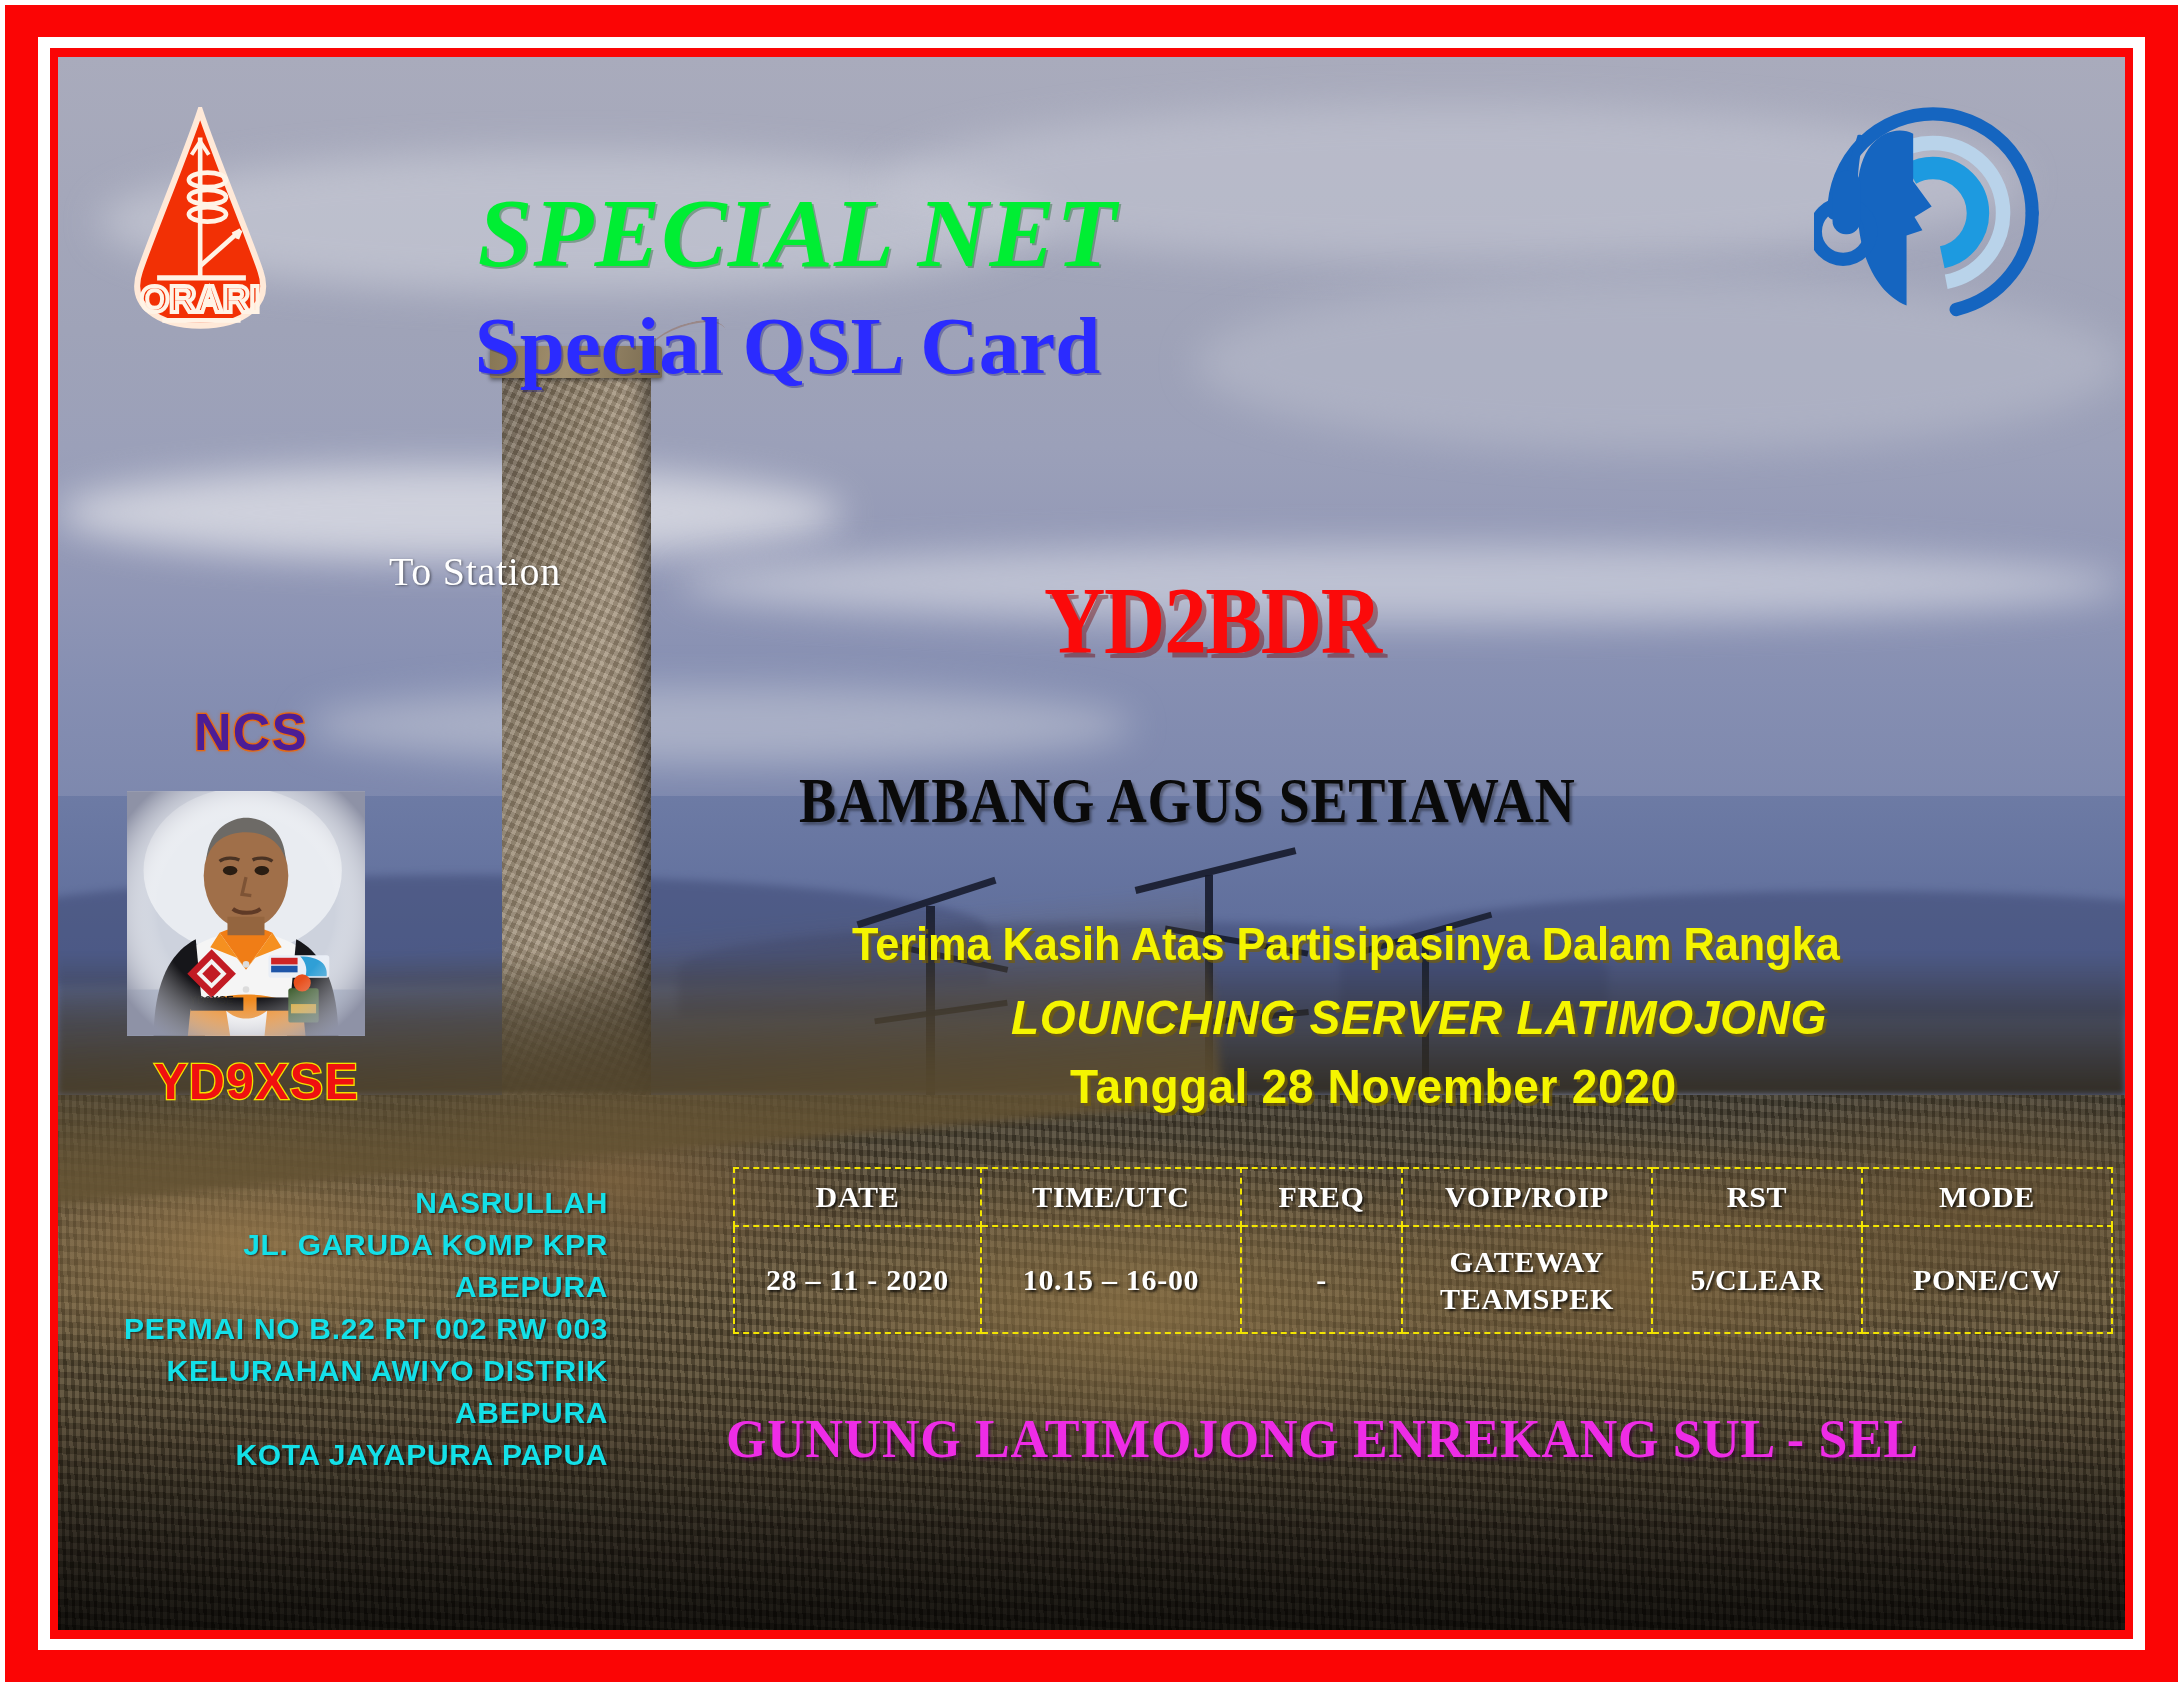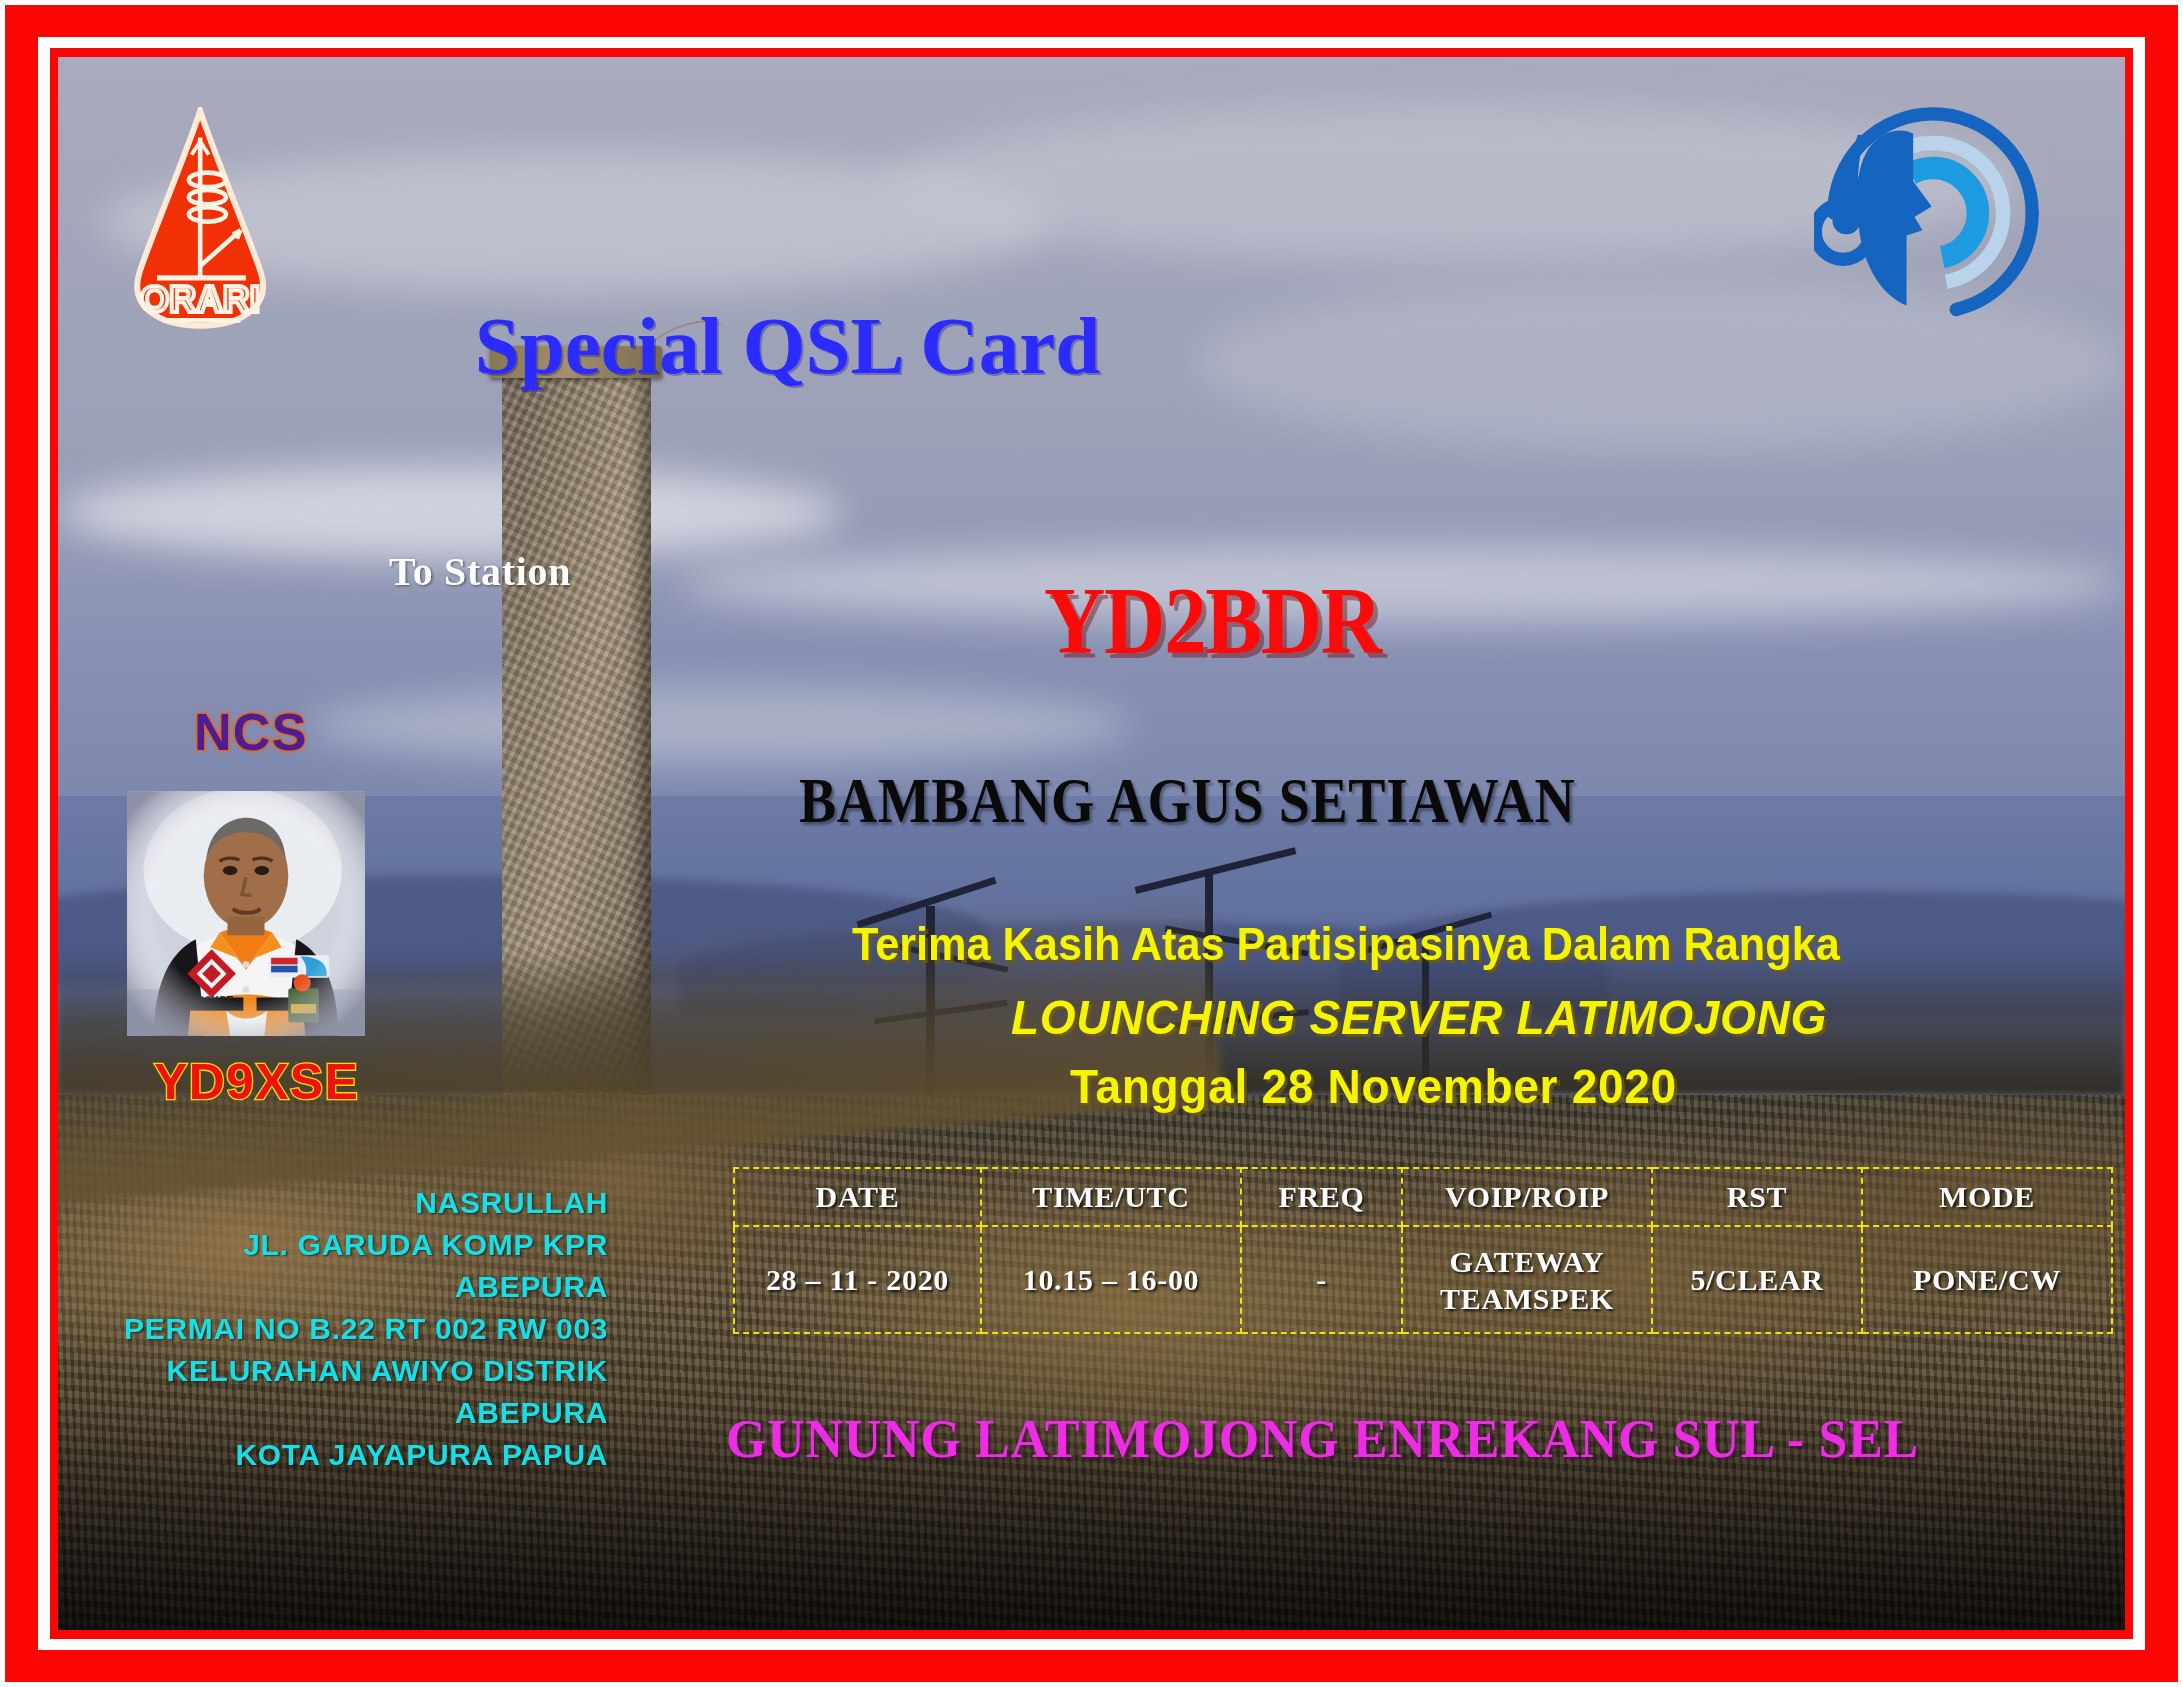--- a/index.html
+++ b/index.html
@@ -103,21 +103,21 @@
   .t-specialnet{left:50%;transform:translateX(-50%);top:120px;margin-left:-294px;
     font-family:"Liberation Serif",serif;font-weight:bold;font-style:italic;
     font-size:98px;color:#00ee33;letter-spacing:1.3px;
     text-shadow:2px 2px 0 rgba(0,90,20,.35);}
 
   .t-qslcard{left:50%;transform:translateX(-50%);top:243px;margin-left:-304px;
     font-family:"Liberation Serif",serif;font-weight:bold;
     font-size:81px;color:#2b2bff;letter-spacing:0px;
     text-shadow:2px 2px 0 rgba(0,0,120,.3);}
 
-  .t-tostation{left:331px;top:491px;font-family:"Liberation Serif",serif;font-weight:bold;
+  .t-tostation{left:331px;top:491px;font-family:"Liberation Serif",serif;font-weight:normal;
     font-size:40px;color:#ffffff;letter-spacing:0.7px;
     text-shadow:1.3px 1.3px 2.6px rgba(0,0,0,.45);text-align:center;}
 
   .t-ncs{left:136px;top:645px;font-family:"Liberation Sans",sans-serif;font-weight:bold;
     font-size:52px;color:#4c1d95;letter-spacing:1.3px;
     -webkit-text-stroke:2.6px #e86a10; paint-order:stroke fill;
     text-shadow:0 0 4px rgba(230,100,16,.9);}
 
   .photo-ncs{position:absolute;left:69px;top:734px;width:238px;height:245px;}
 
@@ -307,20 +307,21 @@
         <rect x="244" y="298" width="46" height="52" rx="4" fill="#3d5c2e"></rect>
         <rect x="248" y="322" width="38" height="14" fill="#d9a428"></rect>
         <circle cx="265" cy="290" r="13" fill="#e84f1c"></circle>
 
         <circle cx="180" cy="262" r="5" fill="#dcdcdc"></circle>
         <circle cx="180" cy="300" r="5" fill="#dcdcdc"></circle>
         <rect x="0" y="0" width="360" height="370" fill="url(#vig)"></rect>
       </svg>
     </div>
 
+    <div class="tx t-specialnet">SPECIAL NET</div>
     <div class="tx t-qslcard">Special QSL Card</div>
     <div class="tx t-tostation">To Station</div>
     <div class="tx t-ncs">NCS</div>
     <div class="tx t-yd9xse">YD9XSE</div>
     <div class="tx t-callsign">YD2BDR</div>
     <div class="tx t-name">BAMBANG AGUS SETIAWAN</div>
     <div class="tx t-thanks">Terima Kasih Atas Partisipasinya Dalam Rangka</div>
     <div class="tx t-launch">LOUNCHING SERVER LATIMOJONG</div>
     <div class="tx t-date">Tanggal  28  November  2020</div>
     <div class="tx t-location">GUNUNG LATIMOJONG ENREKANG SUL - SEL</div>

